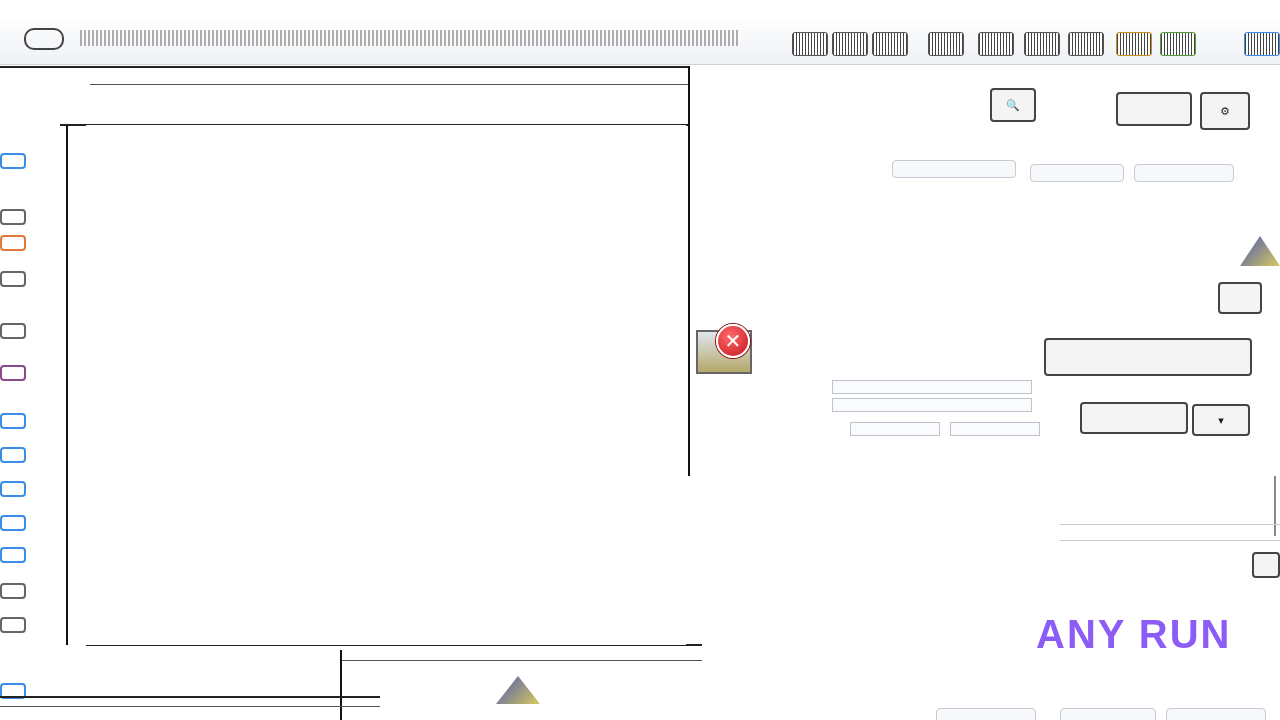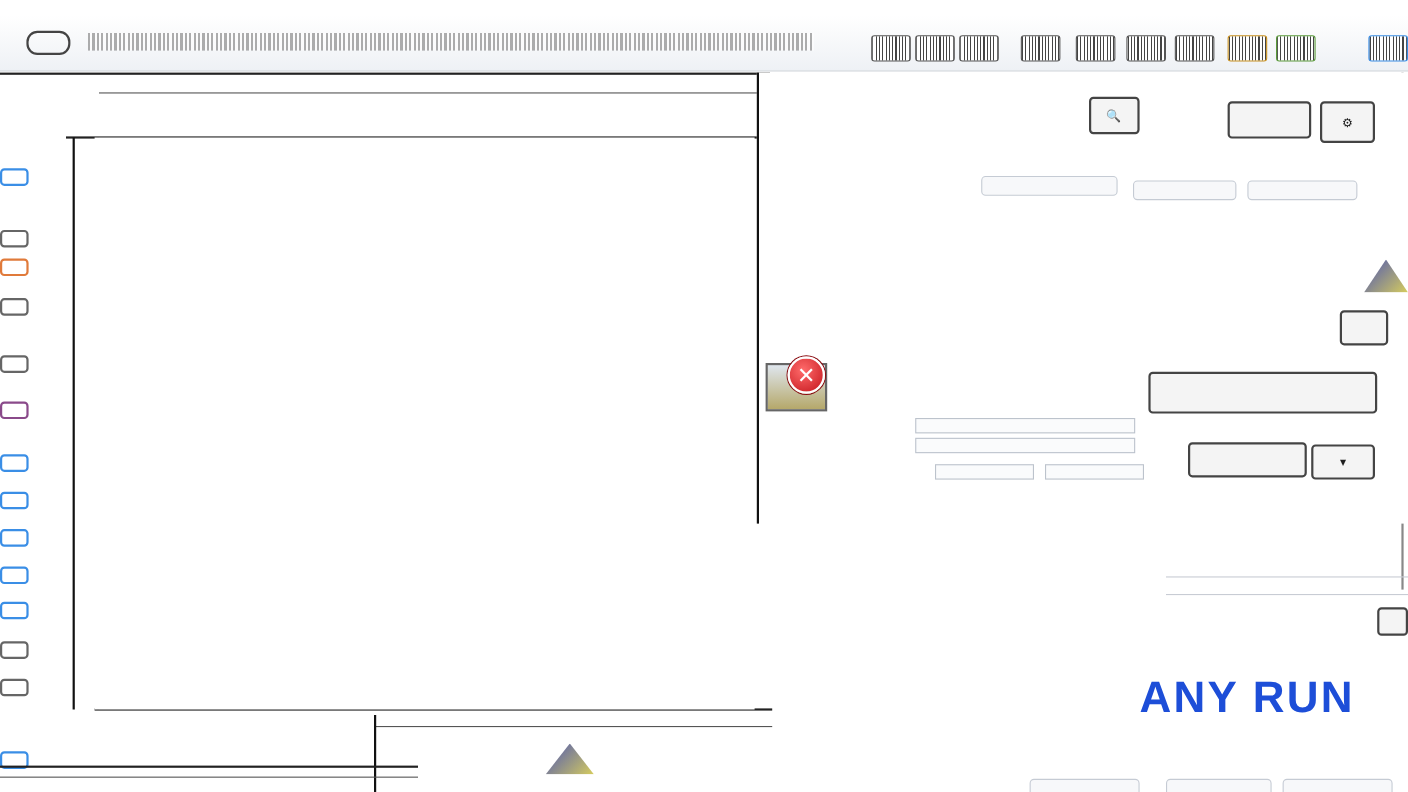--- a/index.html
+++ b/index.html
@@ -43,21 +43,21 @@
                 box-shadow:0 0 0 1px #8a0d12; color:#fff; font-weight:bold; font-size:20px;
                 display:flex; align-items:center; justify-content:center; }
   .error-stack { position:absolute; left:696px; top:330px; width:52px; height:40px; border:2px solid #666;
                  background:linear-gradient(#dfe6ee,#b5a86a); }
   .link { position:absolute; color:#1a5fb4; font-size:11px; }
   .row-field { position:absolute; height:14px; border:1px solid #bcc3cc; background:#fafbfc; font-size:8px;
                color:#444; padding-left:4px; box-sizing:border-box; }
   .tab-pill { position:absolute; height:18px; border:1px solid #c5cbd4; border-radius:4px; background:#f7f8fa;
               font-size:9px; color:#777; padding:0 6px; display:flex; align-items:center; box-sizing:border-box; }
 
-  .watermark { position:absolute; left:1036px; top:612px; font-size:40px; color:#1d4ed8; letter-spacing:2px;
+  .watermark { position:absolute; left:1036px; top:612px; font-size:40px; color:#8b5cf6; letter-spacing:2px;
                font-family:"Liberation Sans", sans-serif; font-weight:bold; }
   .warn-icon { position:absolute; width:44px; height:28px;
                background:linear-gradient(135deg,#4b55b5,#d6cc5e); clip-path:polygon(50% 0,100% 100%,0 100%); }
   .bottom-strip { position:absolute; left:0; top:690px; width:380px; height:26px; }
 </style>
 </head>
 <body>
 
 <div class="topbar">
   <div class="nav-ico"></div>

